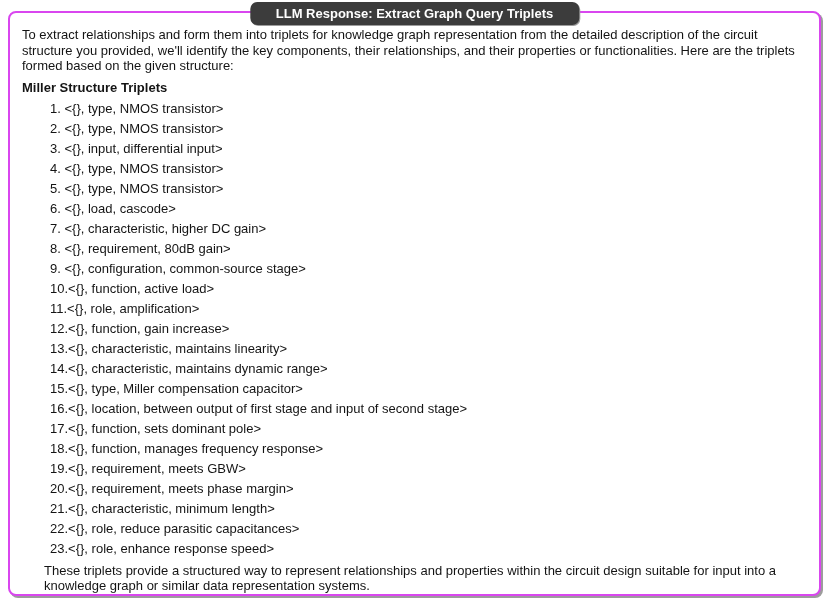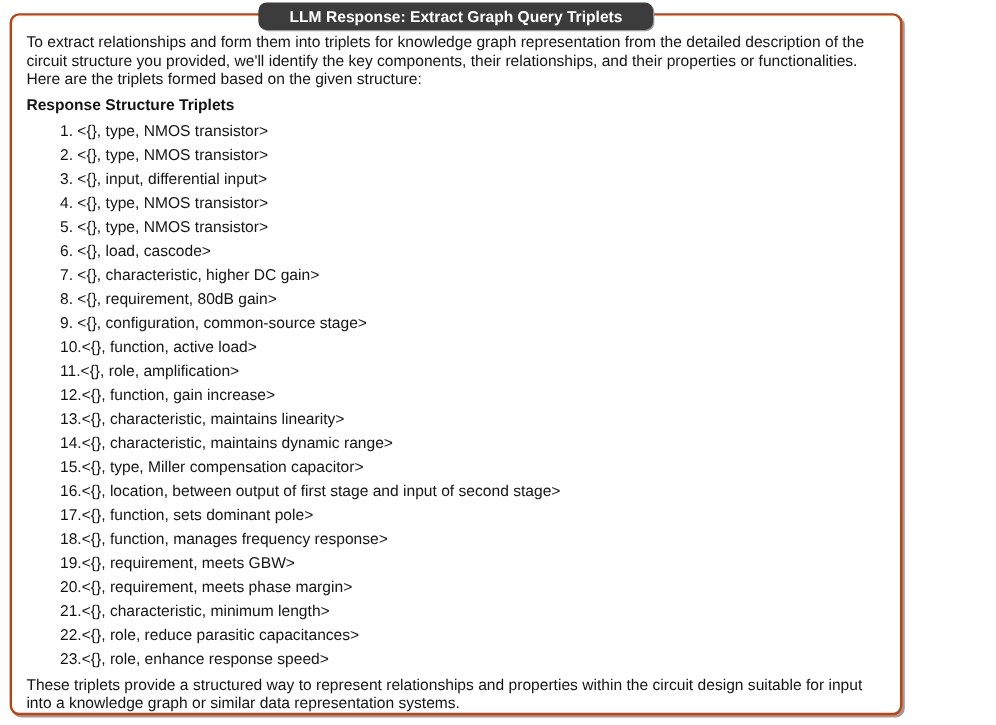--- a/index.html
+++ b/index.html
@@ -12,25 +12,25 @@
     position: relative;
     width: 830px;
     height: 604px;
     background: #ffffff;
     overflow: hidden;
   }
   .panel {
     position: absolute;
     left: 8px;
     top: 11px;
-    width: 744px;
+    width: 813px;
     height: 585px;
     box-sizing: border-box;
     background: #ffffff;
-    border: 2px solid #c2410c;
+    border: 2px solid #d946ef;
     border-radius: 8px;
     box-shadow: 2px 2px 0 #9c9c9c;
   }
   .tab {
     position: absolute;
     top: -11px;
     left: 50%;
     transform: translateX(-50%);
     background: #3c3c3c;
     color: #ffffff;
@@ -57,31 +57,32 @@
     margin: 0 0 4px 0;
   }
   .triplet-list .row {
     line-height: 20px;
     white-space: nowrap;
     margin-left: 28px;
   }
   .outro {
     margin-top: 4px;
     line-height: 15.5px;
+    margin-left: 22px;
   }
 </style>
 </head>
 <body>
 
 <div class="stage">
   <div class="panel">
     <div class="tab">LLM Response: Extract Graph Query Triplets</div>
     <div class="content">
       <p class="intro">To extract relationships and form them into triplets for knowledge graph representation from the detailed description of the circuit structure you provided, we'll identify the key components, their relationships, and their properties or functionalities. Here are the triplets formed based on the given structure:</p>
-      <div class="section-heading">Response Structure Triplets</div>
+      <div class="section-heading">Miller Structure Triplets</div>
       <div class="triplet-list">
           <div class="row">1. &lt;{}, type, NMOS transistor&gt;</div>
           <div class="row">2. &lt;{}, type, NMOS transistor&gt;</div>
           <div class="row">3. &lt;{}, input, differential input&gt;</div>
           <div class="row">4. &lt;{}, type, NMOS transistor&gt;</div>
           <div class="row">5. &lt;{}, type, NMOS transistor&gt;</div>
           <div class="row">6. &lt;{}, load, cascode&gt;</div>
           <div class="row">7. &lt;{}, characteristic, higher DC gain&gt;</div>
           <div class="row">8. &lt;{}, requirement, 80dB gain&gt;</div>
           <div class="row">9. &lt;{}, configuration, common-source stage&gt;</div>

